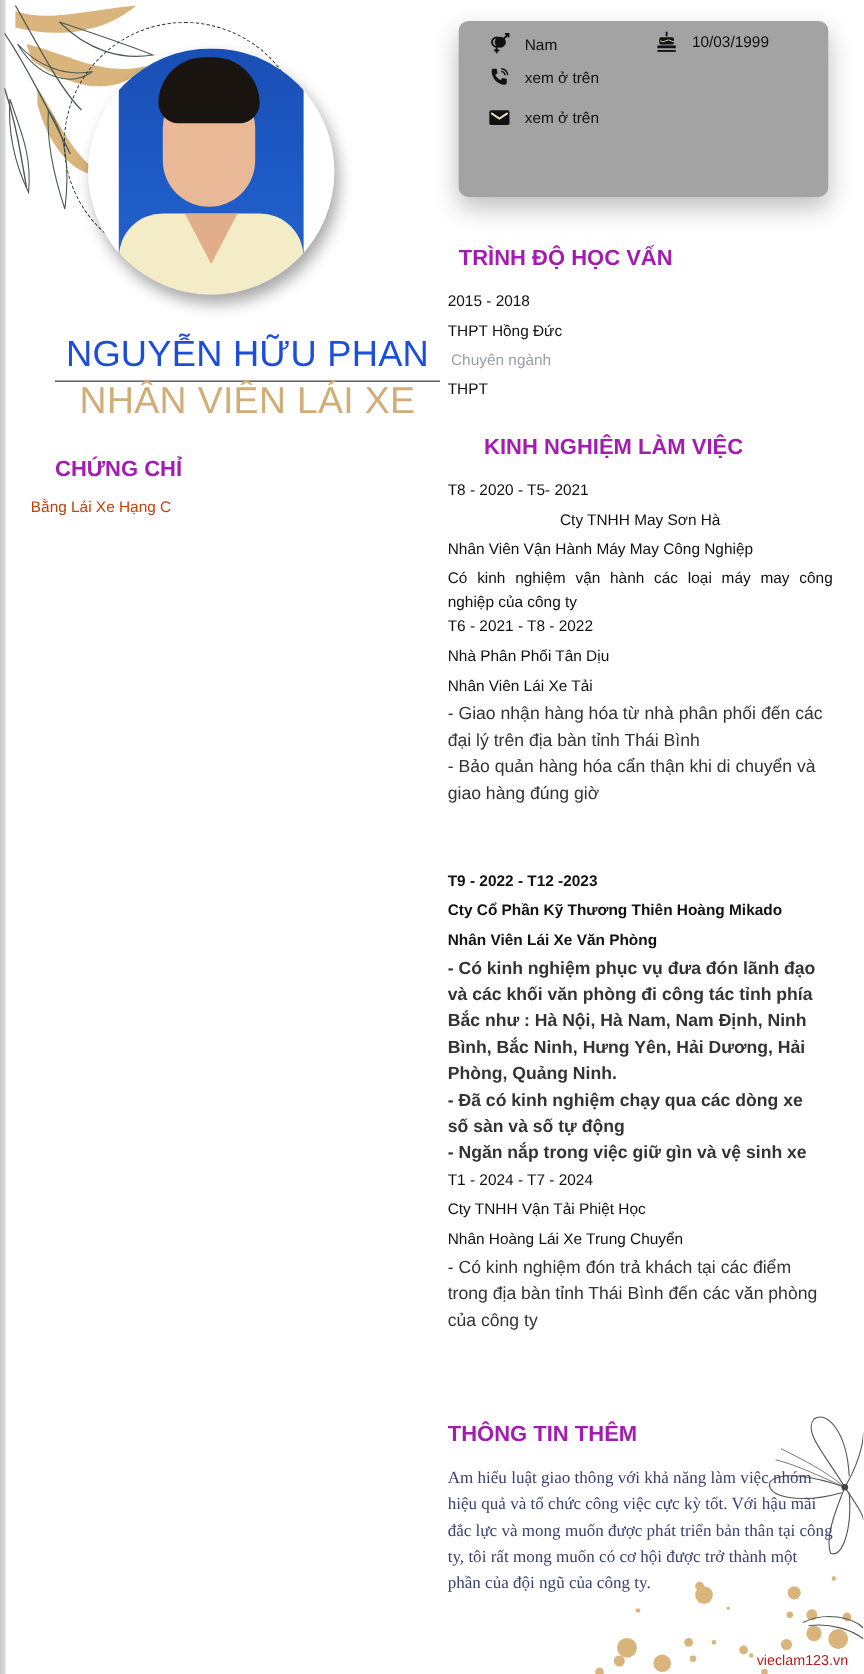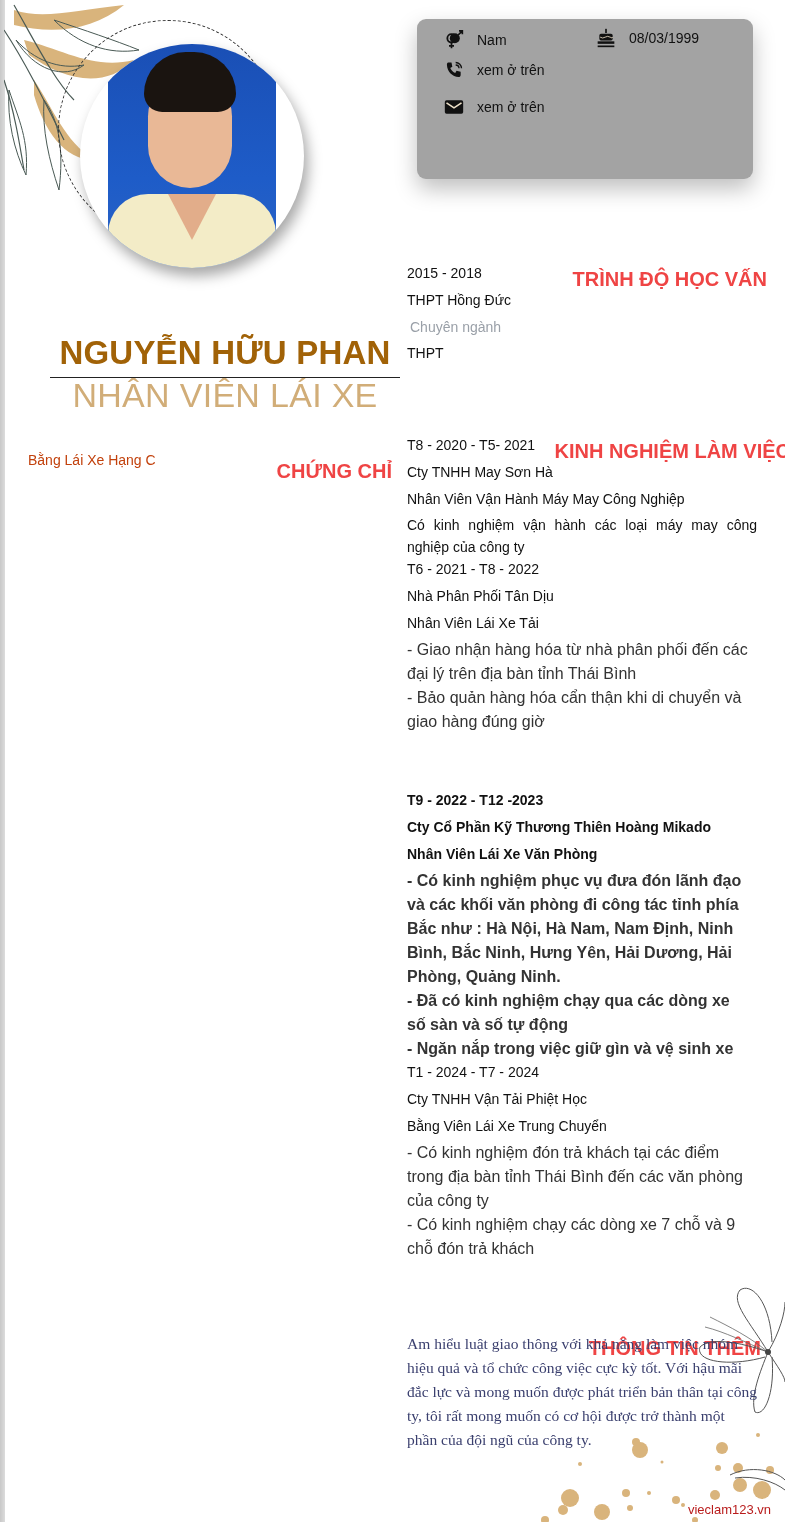--- a/index.html
+++ b/index.html
@@ -14,25 +14,25 @@
   .avatar-wrap { position: absolute; left: 58px; top: 20px; width: 250px; height: 250px; }
   .avatar-ring { position: absolute; left: 0; top: 0; width: 220px; height: 220px; border-radius: 50%; border: 1.5px dashed #333; }
   .avatar { position: absolute; left: 22px; top: 24px; width: 224px; height: 224px; border-radius: 50%; background: #fff; overflow: hidden; box-shadow: 4px 8px 14px rgba(0,0,0,0.35); }
   .photo { position: absolute; left: 28px; top: 0; width: 168px; height: 224px; background: linear-gradient(180deg, #1a4fb5 0%, #1e5cc8 60%, #2b63c4 100%); }
   .photo .hair { position: absolute; left: 36px; top: 8px; width: 92px; height: 60px; border-radius: 46px 46px 20px 20px; background: #1a1410; }
   .photo .face { position: absolute; left: 40px; top: 34px; width: 84px; height: 110px; border-radius: 40px 40px 44px 44px; background: #e9b896; }
   .photo .shirt { position: absolute; left: 0; top: 150px; width: 168px; height: 80px; background: #f3ecc7; border-radius: 40px 40px 0 0; }
   .photo .collar { position: absolute; left: 60px; top: 150px; width: 48px; height: 46px; background: #e2ad8a; clip-path: polygon(0 0, 100% 0, 50% 100%); }
 
   .name-block { position: absolute; left: 50px; top: 300px; width: 350px; text-align: center; }
-  .name { font-size: 33px; font-weight: bold; color: #a16207; letter-spacing: 0.2px; line-height: 44px; padding-bottom: 2px; margin-top: 31px; }
+  .name { font-size: 33px; font-weight: normal; color: #1d4ed8; letter-spacing: 0.2px; line-height: 44px; padding-bottom: 2px; }
   .name-line { height: 1px; background: #222; width: 350px; }
   .job-title { font-size: 34px; color: #d1ad78; line-height: 34px; letter-spacing: 0.3px; }
 
-  .section-title { font-size: 20px; font-weight: bold; color: #ef4444; text-align: right; margin-top: 44px; }
+  .section-title { font-size: 20px; font-weight: bold; color: #a21caf; text-align: left; }
   .cert-title { position: absolute; left: 50px; top: 416px; width: 342px; }
   .cert-item { position: absolute; left: 28px; top: 452px; font-size: 14px; color: #c2410c; }
 
   .info-card { position: absolute; left: 417px; top: 19px; width: 336px; height: 160px; background: #a3a3a3; border-radius: 9px; box-shadow: 0 10px 22px rgba(0,0,0,0.25); }
   .info-row { position: absolute; display: flex; align-items: flex-start; font-size: 14px; color: #111; line-height: 22px; }
   .info-row .icon { width: 22px; height: 22px; margin-right: 12px; display: flex; align-items: center; justify-content: center; }
   .info-row .icon svg { width: 20px; height: 20px; }
 
   .right { position: absolute; left: 407px; width: 350px; }
   .r-line { font-size: 14px; color: #111; line-height: 22px; }
@@ -98,21 +98,21 @@
   <div class="info-row" style="left:178px; top:8px;">
     <span class="icon">
       <svg viewBox="0 0 24 24">
           <rect x="11" y="1" width="2" height="5" fill="#111"></rect>
           <rect x="4" y="7" width="16" height="8" rx="2" fill="#111"></rect>
           <rect x="2" y="16" width="20" height="3" fill="#111"></rect>
           <rect x="2" y="21" width="20" height="2" fill="#111"></rect>
           <path d="M5 11 Q8 13 11 11 T17 11 T20 11" stroke="#ede0c8" stroke-width="1" fill="none"></path>
         </svg>
     </span>
-    <span>08/03/1999</span>
+    <span>10/03/1999</span>
   </div>
   <div class="info-row" style="left:26px; top:40px;">
     <span class="icon">
       <svg viewBox="0 0 24 24">
           <path d="M5 3 L9 3 L10 8 L7.5 9.5 C8.5 12 11 14.5 13.5 15.5 L15 13 L20 14 L20 18 C20 19.5 19 20.5 17.5 20.5 C10 20 4 14 3.5 6 C3.5 4.5 4 3 5 3 Z" fill="#111"></path>
           <path d="M14 3 A7 7 0 0 1 21 10 M14 6 A4 4 0 0 1 18 10" stroke="#111" stroke-width="1.6" fill="none"></path>
         </svg>
     </span>
     <span>xem ở trên</span>
   </div>
@@ -136,21 +136,21 @@
   <div class="r-line r-muted" style="margin-bottom:4px;">Chuyên ngành</div>
   <div class="r-line">THPT</div>
 </div>
 
 <div class="right" style="top:396px; left:440px; width:350px;">
   <div class="section-title">KINH NGHIỆM LÀM VIỆC</div>
 </div>
 
 <div class="right" style="top:434px;">
   <div class="r-line" style="margin-bottom:5px;">T8 - 2020 -  T5- 2021</div>
-  <div class="r-line" style="margin-bottom:5px;">Cty TNHH May Sơn Hà</div>
+  <div class="r-line" style="margin-bottom:5px;text-align:center;">Cty TNHH May Sơn Hà</div>
   <div class="r-line" style="margin-bottom:4px;">Nhân Viên Vận Hành Máy May Công Nghiệp</div>
   <div class="r-desc">Có kinh nghiệm vận hành các loại máy may công nghiệp của công ty</div>
 </div>
 
 <div class="right" style="top:558px;">
   <div class="r-line" style="margin-bottom:5px;">T6 - 2021 - T8 - 2022</div>
   <div class="r-line" style="margin-bottom:5px;">Nhà Phân Phối Tân Dịu</div>
   <div class="r-line" style="margin-bottom:4px;">Nhân Viên Lái Xe Tải</div>
   <div class="r-bullets">- Giao nhận hàng hóa từ nhà phân phối đến các đại lý trên địa bàn tỉnh Thái Bình</div>
   <div class="r-bullets">- Bảo quản hàng hóa cẩn thận khi di chuyển và giao hàng đúng giờ</div>
@@ -161,23 +161,22 @@
   <div class="r-line" style="margin-bottom:5px;">Cty Cổ Phần Kỹ Thương Thiên Hoàng Mikado</div>
   <div class="r-line" style="margin-bottom:4px;">Nhân Viên Lái Xe Văn Phòng</div>
   <div class="r-bullets" style="width:335px;">- Có kinh nghiệm phục vụ đưa đón lãnh đạo và các khối văn phòng đi công tác tỉnh phía Bắc như : Hà Nội, Hà Nam, Nam Định, Ninh Bình, Bắc Ninh, Hưng Yên, Hải Dương, Hải Phòng, Quảng Ninh.</div>
   <div class="r-bullets" style="width:335px;">- Đã có kinh nghiệm chạy qua các dòng xe số sàn và số tự động</div>
   <div class="r-bullets">- Ngăn nắp trong việc giữ gìn và vệ sinh xe</div>
 </div>
 
 <div class="right" style="top:1061px;">
   <div class="r-line" style="margin-bottom:5px;">T1 - 2024 - T7 - 2024</div>
   <div class="r-line" style="margin-bottom:5px;">Cty TNHH Vận Tải Phiệt Học</div>
-  <div class="r-line" style="margin-bottom:4px;">Bằng Viên Lái Xe Trung Chuyển</div>
+  <div class="r-line" style="margin-bottom:4px;">Nhân Hoàng Lái Xe Trung Chuyển</div>
   <div class="r-bullets" style="width:345px;">- Có kinh nghiệm đón trả khách tại các điểm trong địa bàn tỉnh Thái Bình đến các văn phòng của công ty</div>
-  <div class="r-bullets" style="width:345px;">- Có kinh nghiệm chạy các dòng xe 7 chỗ và 9 chỗ đón trả khách</div>
 </div>
 
 <div class="right" style="top:1293px; left:407px; width:354px;">
   <div class="section-title">THÔNG TIN THÊM</div>
 </div>
 
 <svg class="flower" viewBox="0 0 95 140">
   <path d="M78 70 C60 40 40 20 50 8 C62 0 80 20 82 60" fill="none" stroke="#555" stroke-width="1"></path>
   <path d="M78 70 C90 50 95 30 95 20" fill="none" stroke="#555" stroke-width="1"></path>
   <path d="M78 70 C50 60 20 55 10 65 C5 80 40 85 75 75" fill="none" stroke="#555" stroke-width="1"></path>

